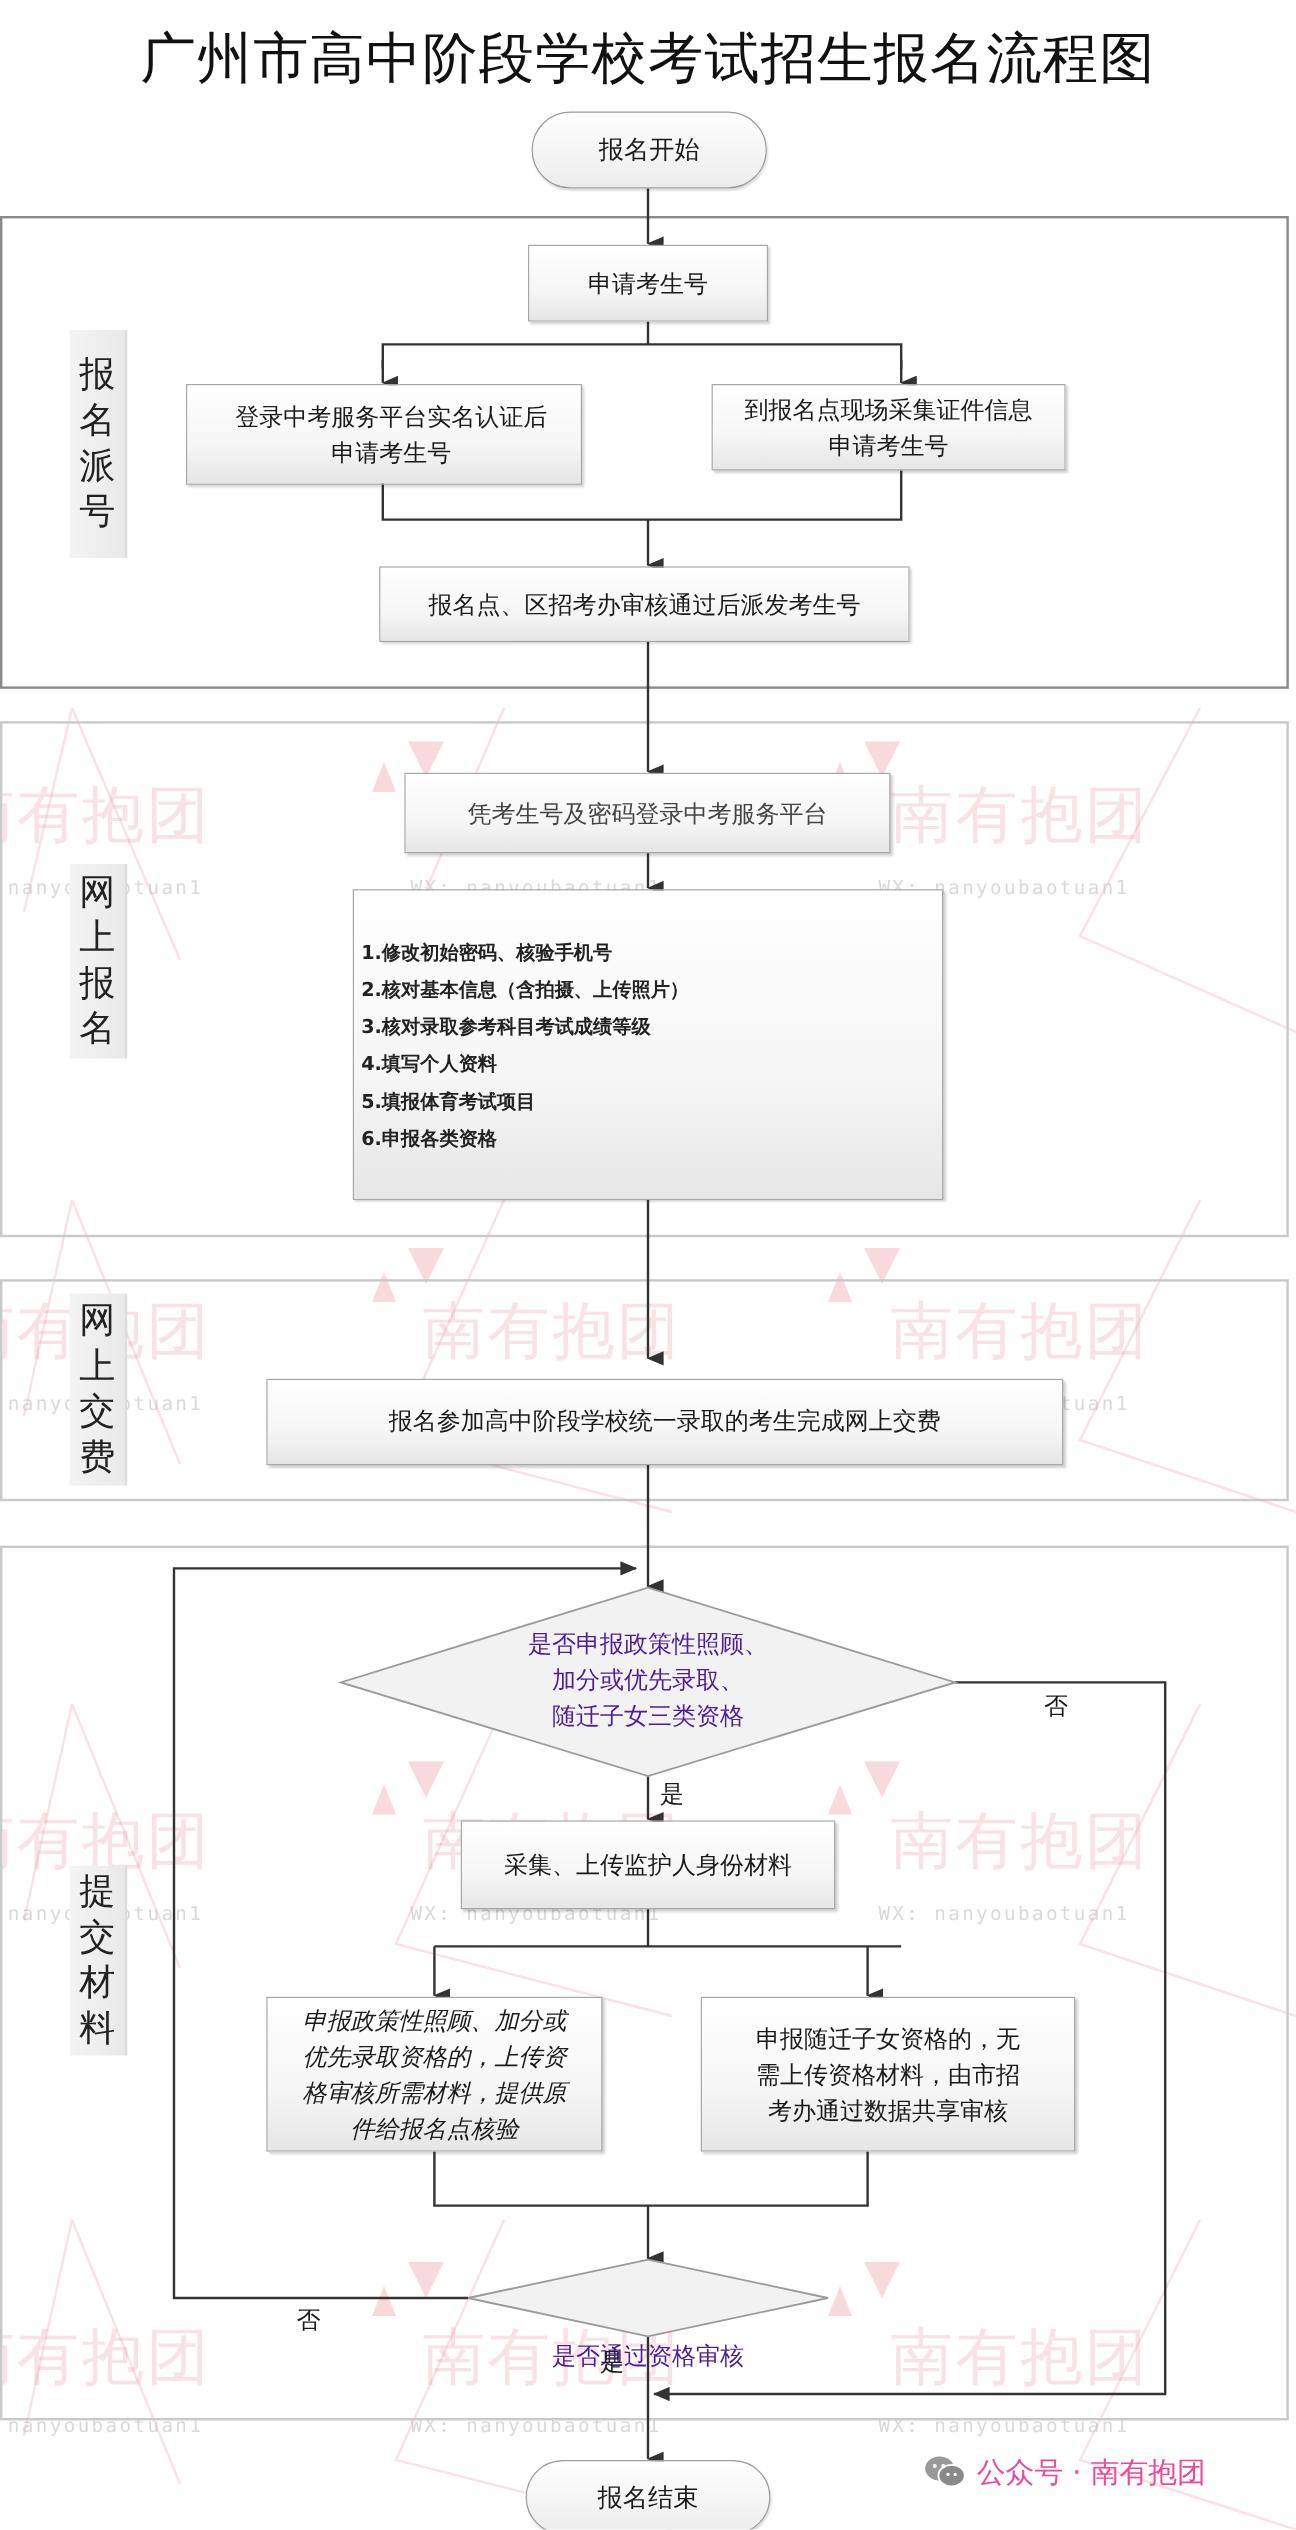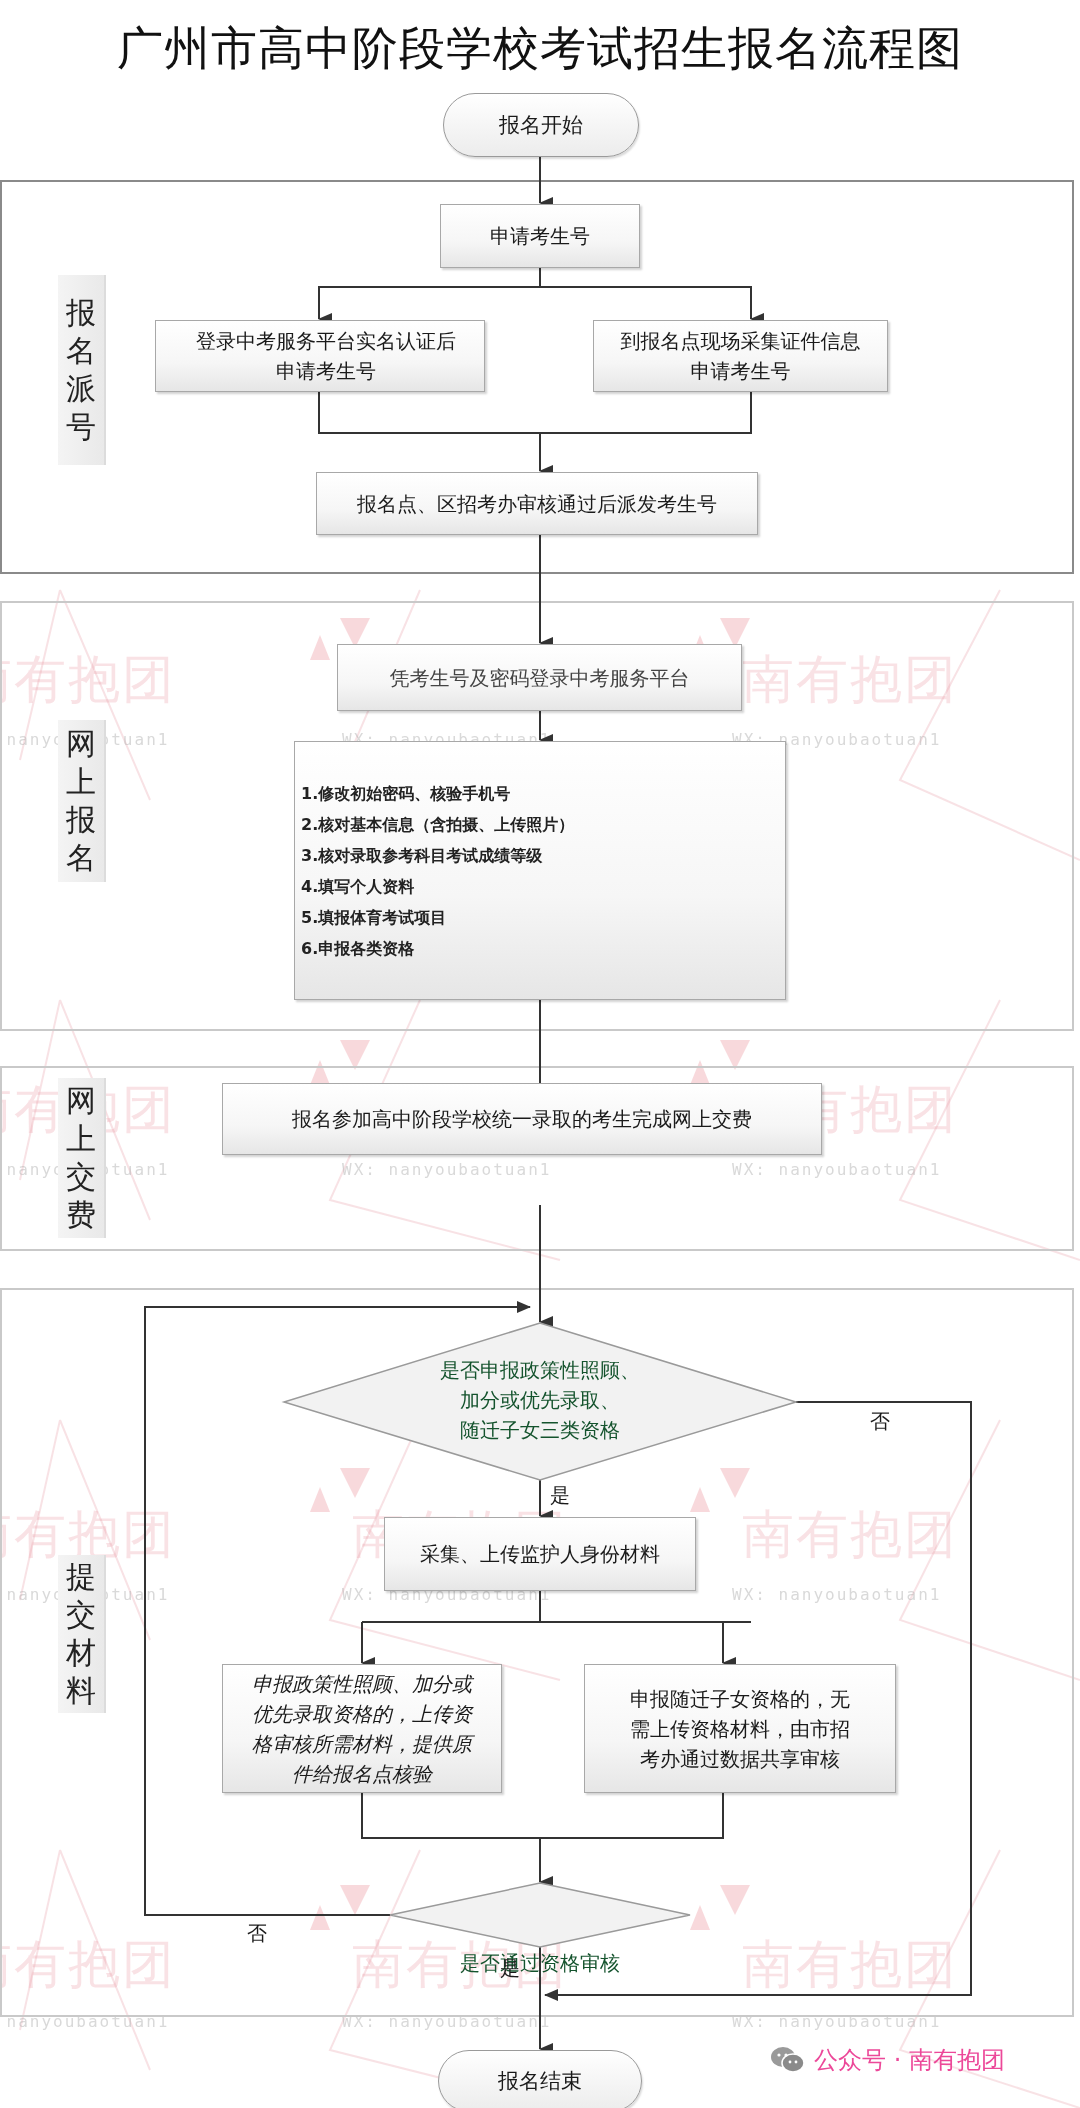--- a/index.html
+++ b/index.html
@@ -38,21 +38,21 @@
     position: absolute; box-sizing: border-box; border: 1.5px solid #9a9a9a;
     border-radius: 34px;
     background: linear-gradient(to bottom, #ffffff, #ececec);
     box-shadow: 1px 2px 2px rgba(0,0,0,0.15);
     display: flex; align-items: center; justify-content: center;
     font-size: 21px; color: #1a1a1a;
   }
   .list-box { justify-content: flex-start; align-items: center; text-align: left; padding-left: 6px; }
   .list-box ul { list-style: none; margin: 0; padding: 0; font-size: 16px; line-height: 31px; font-weight: bold; color: #222; }
   .diamond-text {
-    position: absolute; text-align: center; font-size: 20px; line-height: 30px; color: #14532d;
+    position: absolute; text-align: center; font-size: 20px; line-height: 30px; color: #4c1d95;
   }
   .edge-label { position: absolute; font-size: 20px; color: #1a1a1a; }
   svg.lines { position: absolute; left: 0; top: 0; }
   .wm-text { position: absolute; font-size: 52px; color: rgba(232, 150, 160, 0.28); letter-spacing: 2px; }
   .wm-sub { position: absolute; font-size: 16px; color: rgba(180, 180, 180, 0.5); letter-spacing: 2px; font-family: "DejaVu Sans Mono", monospace; }
   .footer {
     position: absolute; left: 770px; top: 2040px; height: 40px;
     display: flex; align-items: center; gap: 8px;
     font-size: 24px; color: #ec4899;
   }
@@ -206,21 +206,21 @@
   <polygon points="540,1883 690,1915 540,1947 390,1915" fill="#f2f2f2" stroke="#9a9a9a" stroke-width="1.5"></polygon>
 </svg>
 
 <div class="terminator" style="left:443px; top:93px; width:196px; height:64px;">
   <span>报名开始</span>
 </div>
 
 <div class="box" style="left:440px; top:204px; width:200px; height:64px;">
   <span>申请考生号</span>
 </div>
-<div class="box" style="left:155px; top:320px; width:330px; height:72px; flex-direction:column;padding-left:20px;">
+<div class="box" style="left:155px; top:320px; width:330px; height:84px; flex-direction:column;padding-left:20px;">
   <span>登录中考服务平台实名认证后</span>
   <span>申请考生号</span>
 </div>
 <div class="box" style="left:593px; top:320px; width:295px; height:72px; flex-direction:column;">
   <span>到报名点现场采集证件信息</span>
   <span>申请考生号</span>
 </div>
 <div class="box" style="left:316px; top:472px; width:442px; height:63px;">
   <span>报名点、区招考办审核通过后派发考生号</span>
 </div>
@@ -232,21 +232,21 @@
   <ul>
     <li>1.修改初始密码、核验手机号</li>
     <li>2.核对基本信息（含拍摄、上传照片）</li>
     <li>3.核对录取参考科目考试成绩等级</li>
     <li>4.填写个人资料</li>
     <li>5.填报体育考试项目</li>
     <li>6.申报各类资格</li>
   </ul>
 </div>
 
-<div class="box" style="left:222px; top:1083px; width:600px; height:72px;font-family:Liberation Serif, serif;">
+<div class="box" style="left:222px; top:1149px; width:664px; height:72px;font-family:Liberation Serif, serif;">
   <span>报名参加高中阶段学校统一录取的考生完成网上交费</span>
 </div>
 
 <div class="diamond-text" style="left:360px; top:1355px; width:360px;">
   <div>是否申报政策性照顾、</div>
   <div>加分或优先录取、</div>
   <div>随迁子女三类资格</div>
 </div>
 <div class="edge-label" style="left:550px; top:1482px;">是</div>
 <div class="edge-label" style="left:870px; top:1408px;">否</div>

